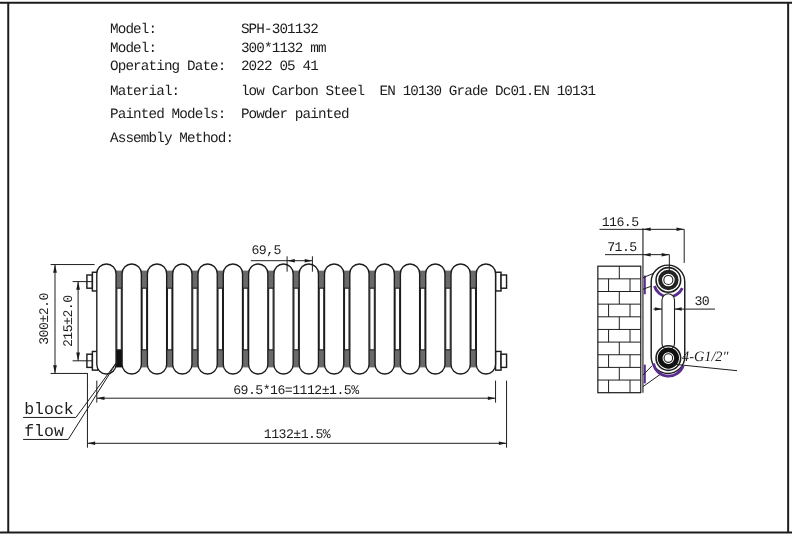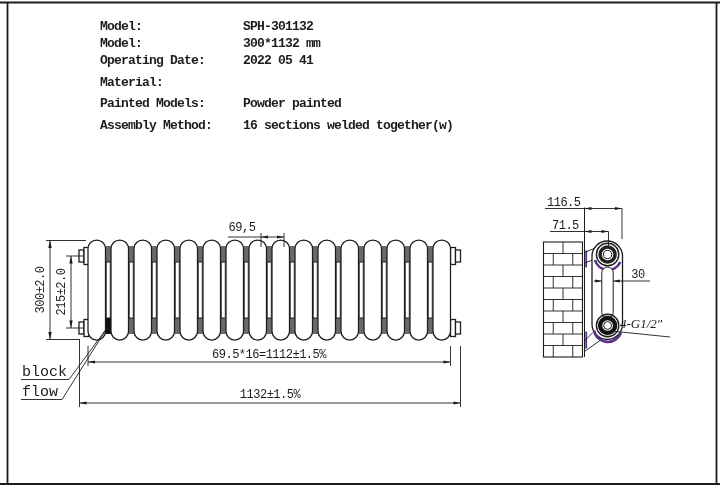--- a/index.html
+++ b/index.html
@@ -1,24 +1,24 @@
 <!DOCTYPE html>
 <html><head>
 <meta charset="utf-8">
 <style>
   html,body{margin:0;padding:0;background:#ffffff;}
   .sheet{
     position:relative;width:720px;height:489px;background:#ffffff;overflow:hidden;
     font-family:"Liberation Mono","DejaVu Sans Mono",monospace;color:#1c1c1c;
   }
   .sheet svg{position:absolute;left:0;top:0;}
-  .spec-table{position:absolute;left:0;top:0;width:572px;height:170px;font-weight:bold;}
+  .spec-table{position:absolute;left:0;top:0;width:572px;height:170px;}
   .spec-row{position:absolute;left:0;width:700px;height:17px;font-size:13px;letter-spacing:-0.8px;white-space:pre;}
   .spec-label{position:absolute;left:100px;top:0;}
-  .spec-value{position:absolute;left:243px;top:0;white-space:pre;}
+  .spec-value{position:absolute;left:219px;top:0;white-space:pre;}
   .spec-value.shift{left:263px;}
   
   .ln{stroke:#1c1c1c;stroke-width:1;fill:none;}
   .thin{stroke:#1c1c1c;stroke-width:0.9;fill:none;}
   .outline{stroke:#1c1c1c;stroke-width:1.3;fill:#ffffff;}
   .arw{fill:#1c1c1c;stroke:none;}
   .capsule{fill:#ffffff;stroke:#1c1c1c;stroke-width:1.25;}
   .jbar{fill:#6a6a6a;stroke:none;}
   .jbaffle{fill:#111111;stroke:none;}
   .jslot{fill:#ffffff;stroke:#1c1c1c;stroke-width:1;}
@@ -228,23 +228,23 @@
     <div class="spec-row" style="top:36px">
       <span class="spec-label">Model:</span>
       <span class="spec-value">300*1132 mm</span>
     </div>
     <div class="spec-row" style="top:53px">
       <span class="spec-label">Operating Date:</span>
       <span class="spec-value">2022 05 41</span>
     </div>
     <div class="spec-row" style="top:75px">
       <span class="spec-label">Material:</span>
+      <span class="spec-value">low Carbon Steel  EN 10130 Grade Dc01.EN 10131</span>
     </div>
     <div class="spec-row" style="top:96px">
       <span class="spec-label">Painted Models:</span>
       <span class="spec-value">Powder painted</span>
     </div>
     <div class="spec-row" style="top:118px">
       <span class="spec-label">Assembly Method:</span>
-      <span class="spec-value">16 sections welded together(w)</span>
     </div>
   </div>
 </div>
 
 </body></html>

